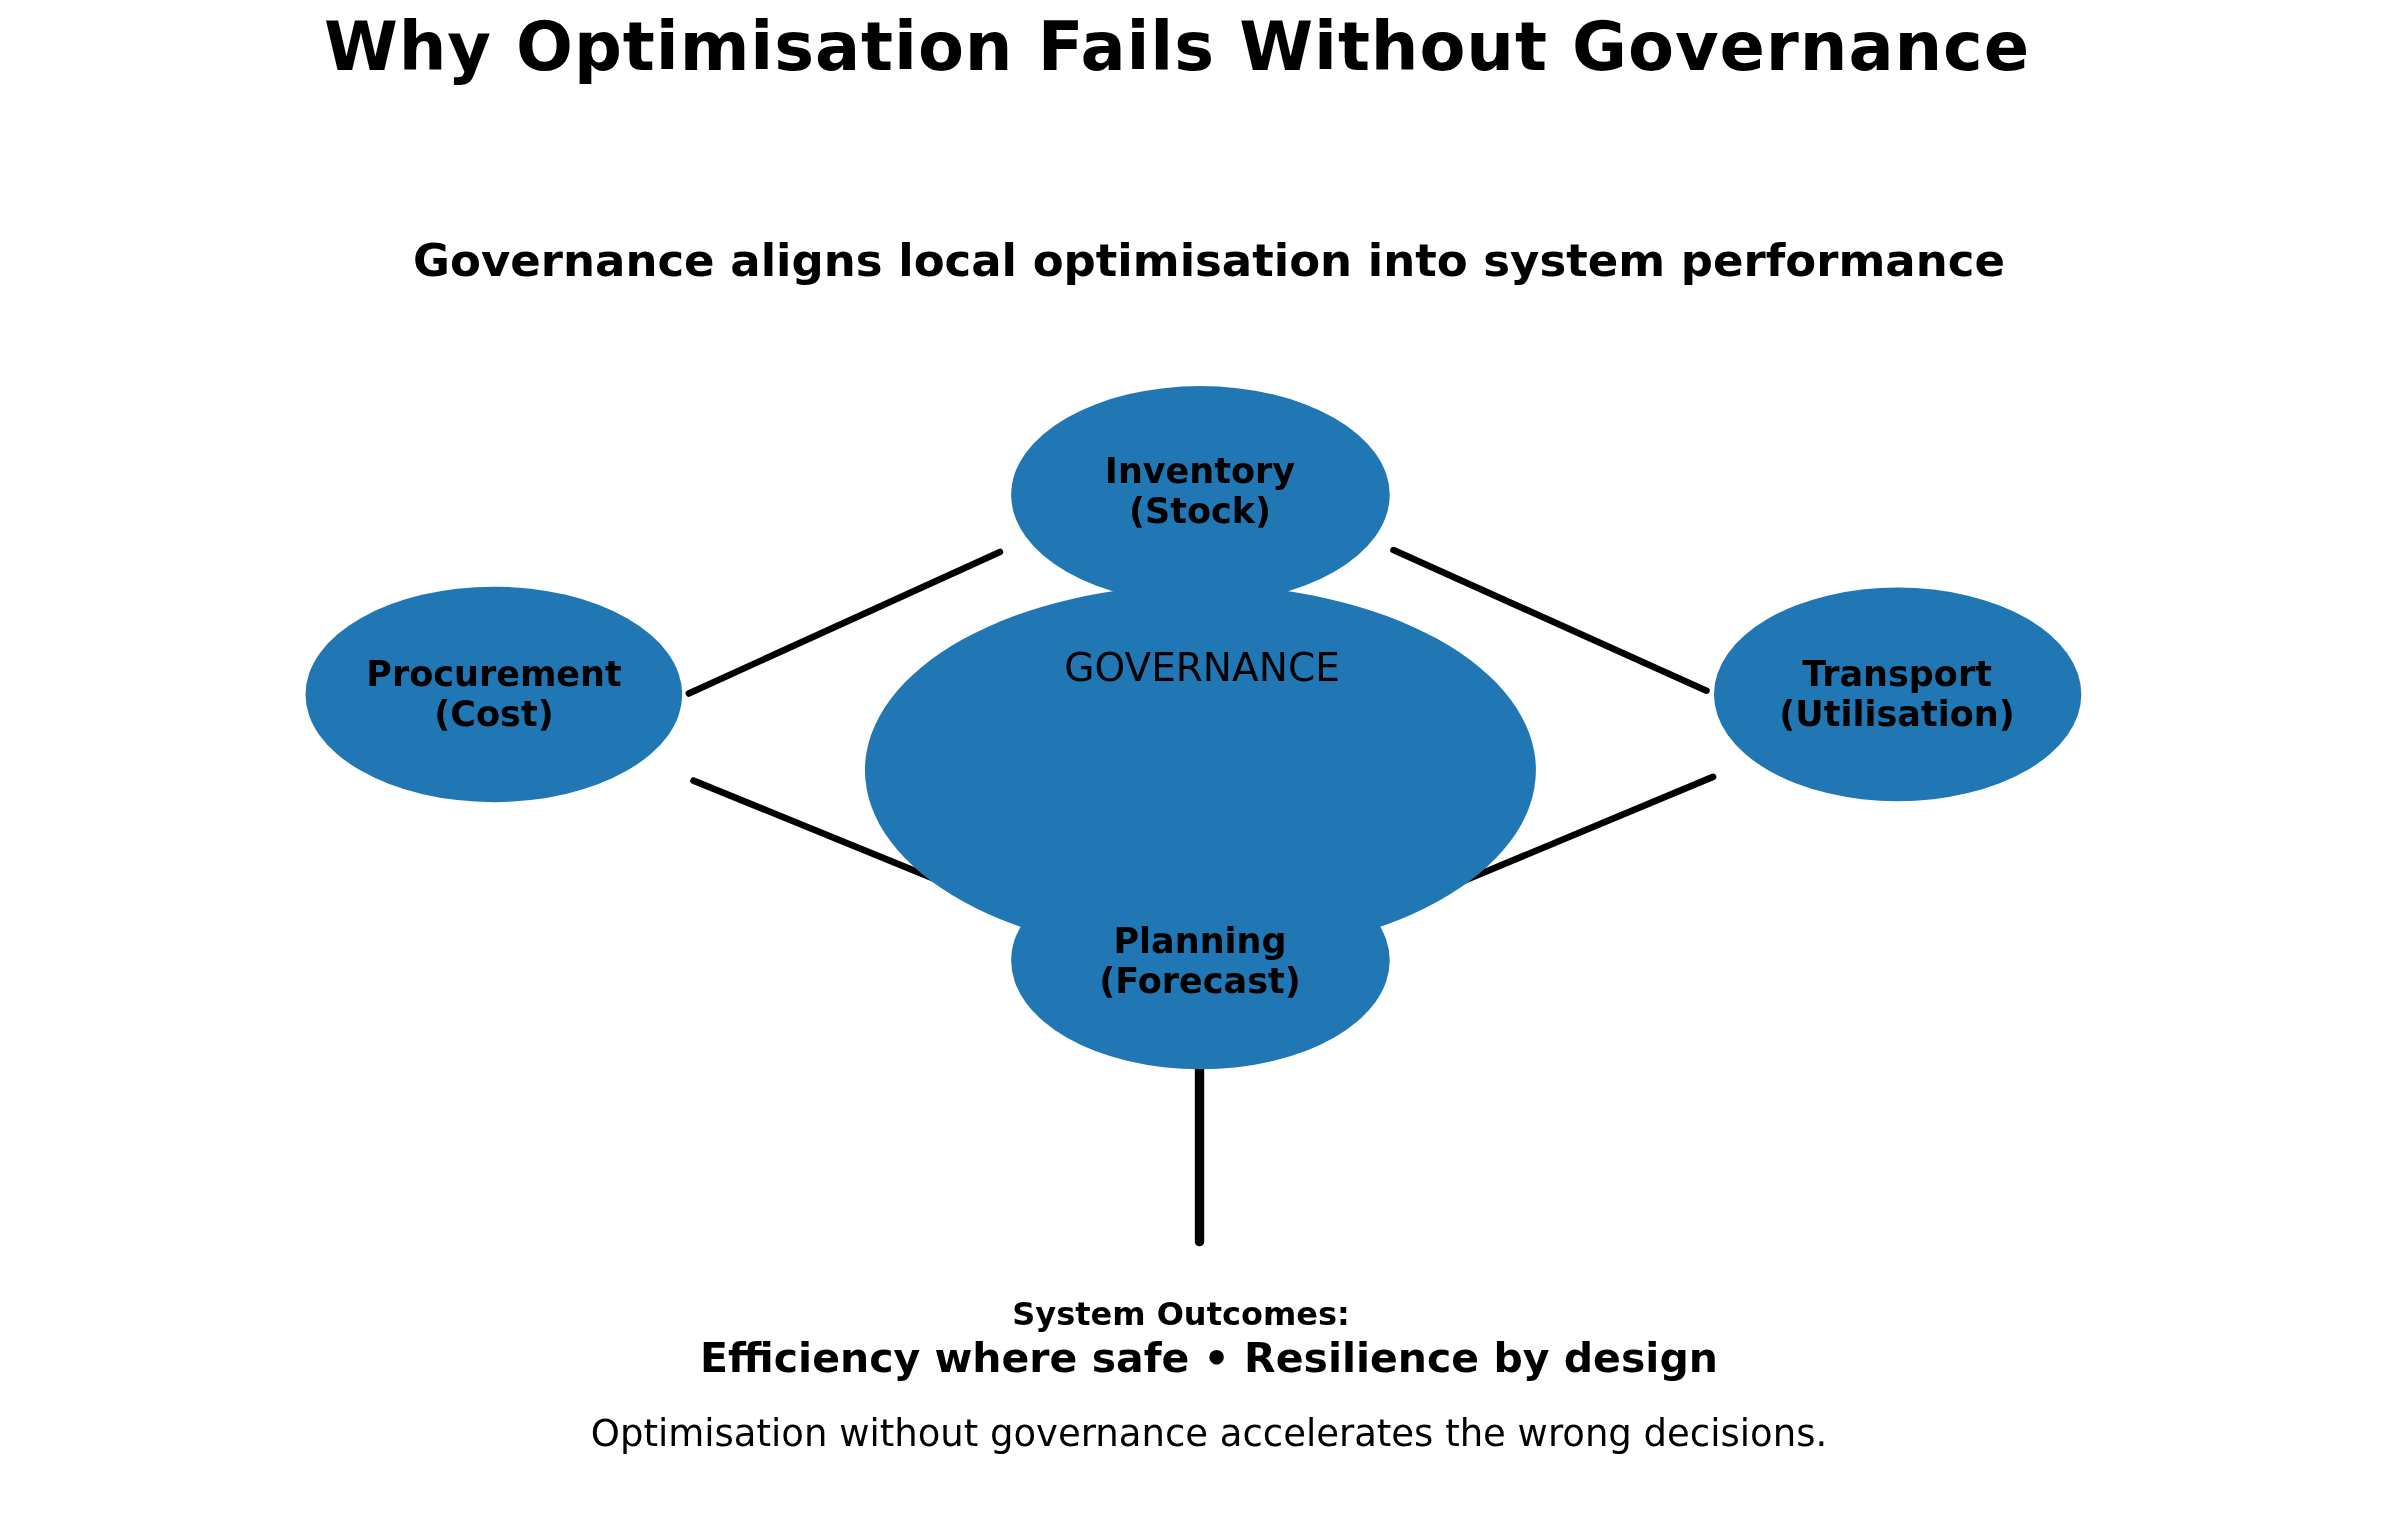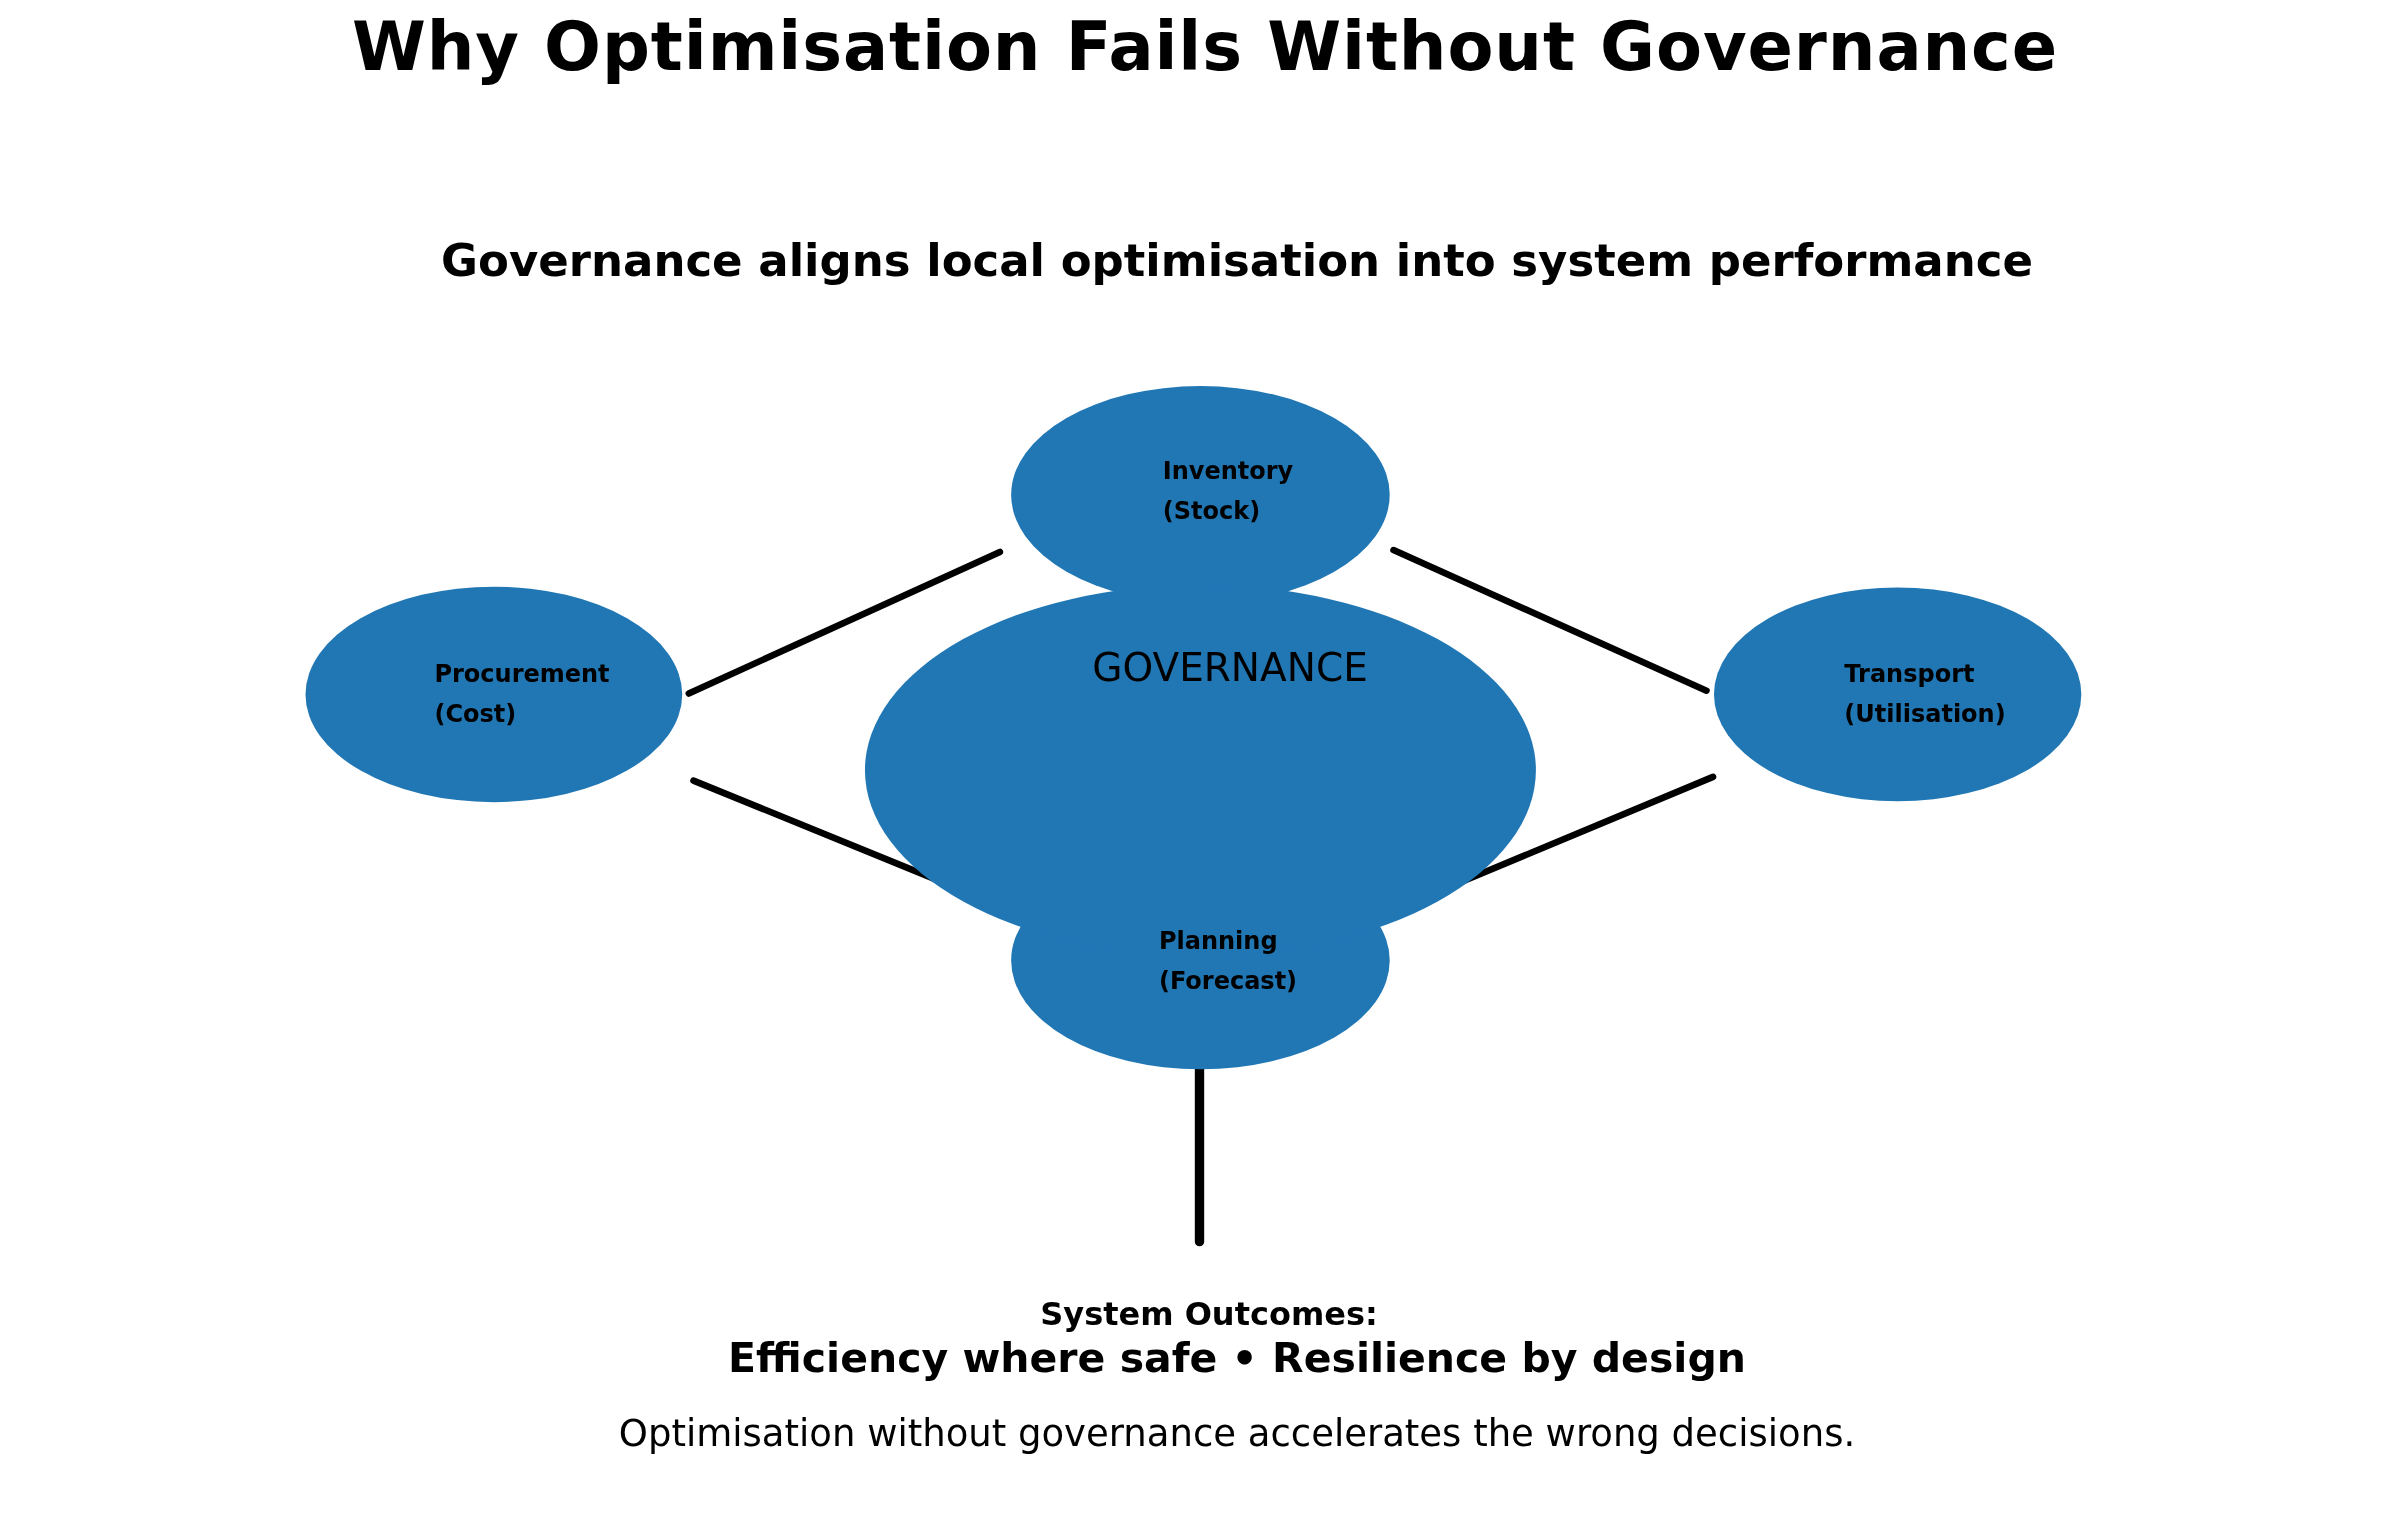--- a/index.html
+++ b/index.html
@@ -19,39 +19,39 @@
   .stage svg.shapes {
     position: absolute;
     left: 0;
     top: 0;
     width: 2399px;
     height: 1520px;
   }
   .txt {
     position: absolute;
     transform: translate(-50%, -50%);
+    text-align: center;
     white-space: nowrap;
     color: #000000;
-    margin-left: 28px;
   }
   .title {
     left: 1177px;
     top: 47px;
     font-size: 67px;
     font-weight: bold;
     letter-spacing: 0.9px;
   }
   .subtitle {
     left: 1209px;
     top: 260px;
     font-size: 45px;
     font-weight: bold;
   }
   .node-label {
-    font-size: 24px;
+    font-size: 35px;
     font-weight: bold;
     line-height: 40px;
   }
   .node-label.inventory   { left: 1200px; top: 491px; }
   .node-label.procurement { left: 494px;  top: 694px; }
   .node-label.transport   { left: 1897px; top: 694px; }
   .node-label.planning    { left: 1200px; top: 961px; }
   .gov-title {
     left: 1202px;
     top: 667px;

